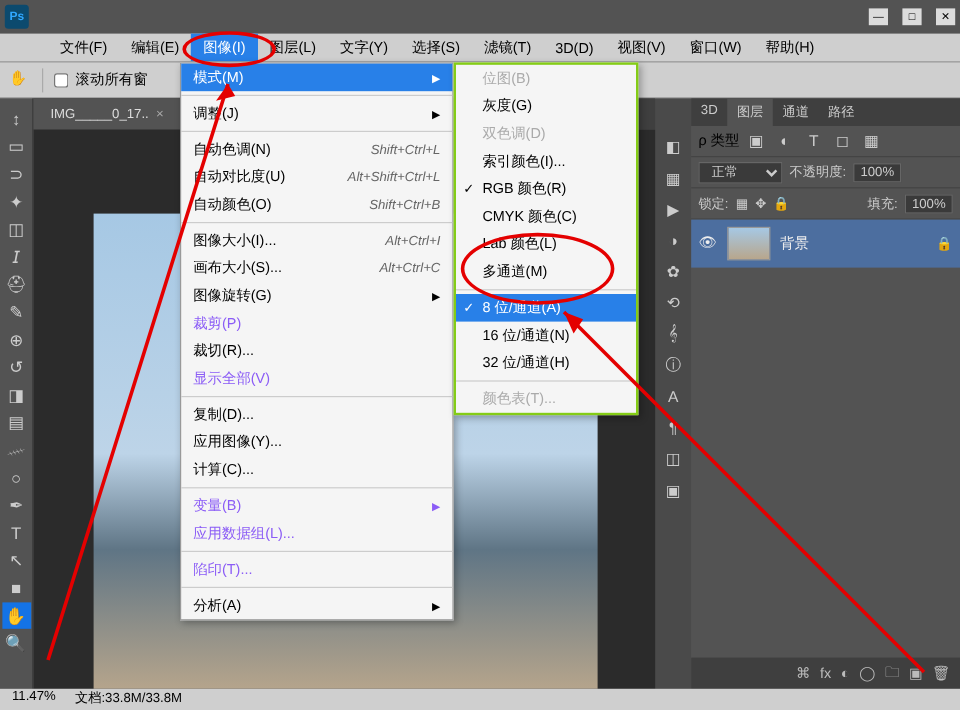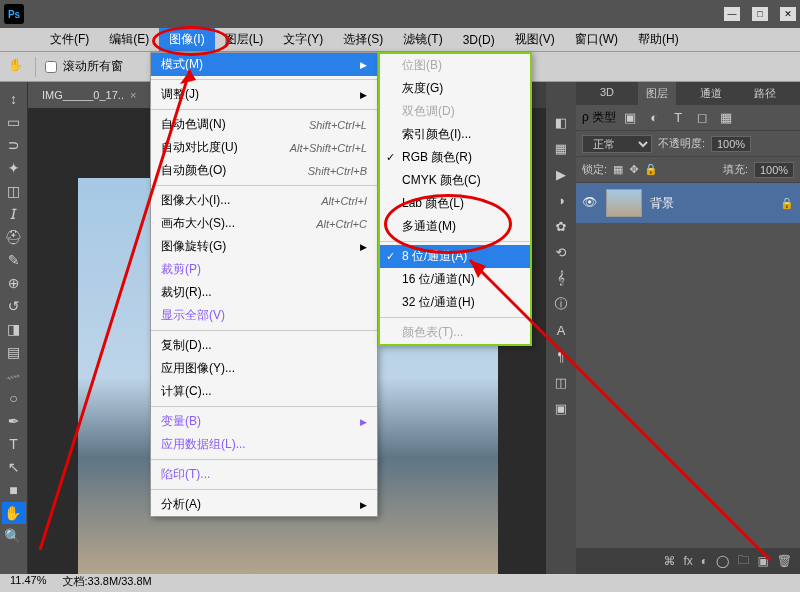--- a/index.html
+++ b/index.html
@@ -1,19 +1,19 @@
 <!DOCTYPE html>
 <html><head>
 <meta charset="utf-8">
 <style>
 * { margin: 0; padding: 0; box-sizing: border-box; font-family: "Microsoft YaHei", Arial, sans-serif; }
 body { background: #535353; width: 800px; height: 592px; overflow: hidden; position: relative; font-size: 12px; }
 
 .titlebar { background: #535353; height: 28px; display: flex; align-items: center; padding: 0 4px; }
-.ps-logo { width: 20px; height: 20px; background: #000000; border-radius: 3px; display: flex; align-items: center; justify-content: center; color: #31a8ff; font-size: 10px; font-weight: bold; margin-right: 8px; }
+.ps-logo { width: 20px; height: 20px; background: #0c4a6e; border-radius: 3px; display: flex; align-items: center; justify-content: center; color: #31a8ff; font-size: 10px; font-weight: bold; margin-right: 8px; }
 .win-controls { display: flex; gap: 12px; margin-left: auto; }
 .win-btn { width: 16px; height: 14px; border: none; background: #dcdcdc; font-size: 9px; display: flex; align-items: center; justify-content: center; cursor: pointer; }
 
 .menubar { background: #cfcfcf; height: 24px; display: flex; align-items: center; padding-left: 40px; border-bottom: 1px solid #999; }
 .menu-item { padding: 3px 10px; cursor: pointer; }
 .menu-item.active { background: #2880e8; color: #fff; }
 
 .optionsbar { background: #cfcfcf; height: 30px; display: flex; align-items: center; padding: 0 8px; border-bottom: 1px solid #999; gap: 6px; }
 .hand-icon { width: 18px; height: 18px; }
 .cb { width: 12px; height: 12px; }
@@ -34,21 +34,21 @@
 .mini-toolbar { width: 30px; background: #4a4a4a; display:flex; flex-direction:column; gap:6px; padding-top:30px; align-items:center; }
 .mini-tool { width: 20px; height: 20px; color:#ccc; display:flex; align-items:center; justify-content:center; font-size:13px; }
 
 .panels { width: 224px; background: #535353; display:flex; flex-direction:column; }
 .panel-props { background: #535353; border-bottom:1px solid #333; }
 .panel-header { background:#3f3f3f; padding:4px 8px; color:#ddd; font-size:11px; }
 .panel-body { padding:10px; color:#bbb; min-height:230px; }
 
 .layers-panel { flex:1; background:#535353; }
 .layers-tabs { background:#3f3f3f; display:flex; font-size:11px; color:#ccc; }
-.ltab { padding:4px 8px;margin-left:16px; }
+.ltab { padding:4px 8px; }
 .ltab.active { background:#535353; }
 .layers-toolbar { padding:4px 6px; display:flex; gap:4px; align-items:center; border-bottom:1px solid #444; height:26px; }
 .layers-toolbar2 { padding:4px 6px; display:flex; gap:6px; align-items:center; border-bottom:1px solid #444; height:26px; color:#ccc; font-size:11px; }
 .layers-toolbar3 { padding:4px 6px; display:flex; gap:6px; align-items:center; border-bottom:1px solid #444; height:26px; color:#ccc; font-size:11px; }
 .sel { background:#3a3a3a; color:#ccc; border:1px solid #666; padding:1px 6px; font-size:11px; width:70px; }
 .pctbox { width:40px; background:#3a3a3a; border:1px solid #666; color:#ccc; text-align:center; padding:1px 3px; font-size:11px; }
 .layer-row { height:40px; background:#4c6e9f; display:flex; align-items:center; padding:0 6px; gap:8px; color:#eee; }
 .eye { width:16px; height:16px; }
 .thumb { width:36px; height:28px; background:linear-gradient(to bottom,#a6c8e4,#b8a68c); border:1px solid #999; }
 .lock-icon { margin-left:auto; font-size:11px; }

